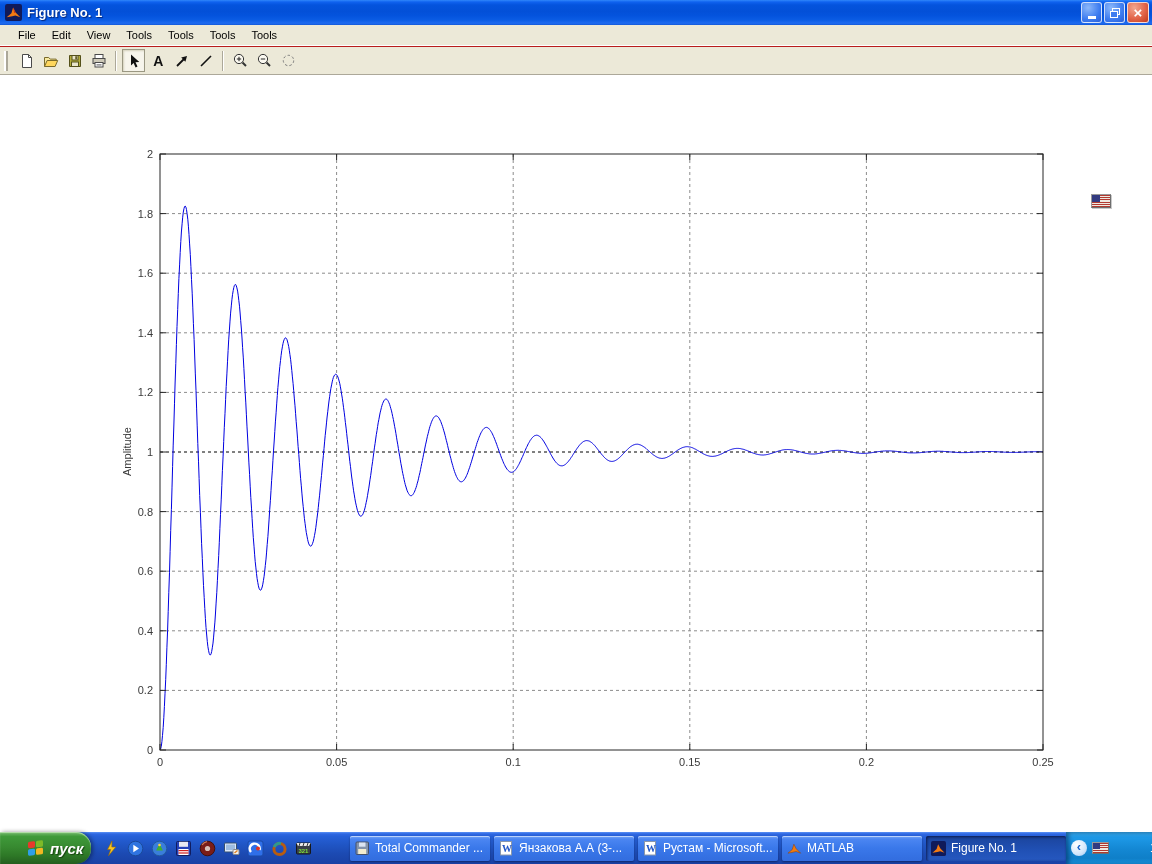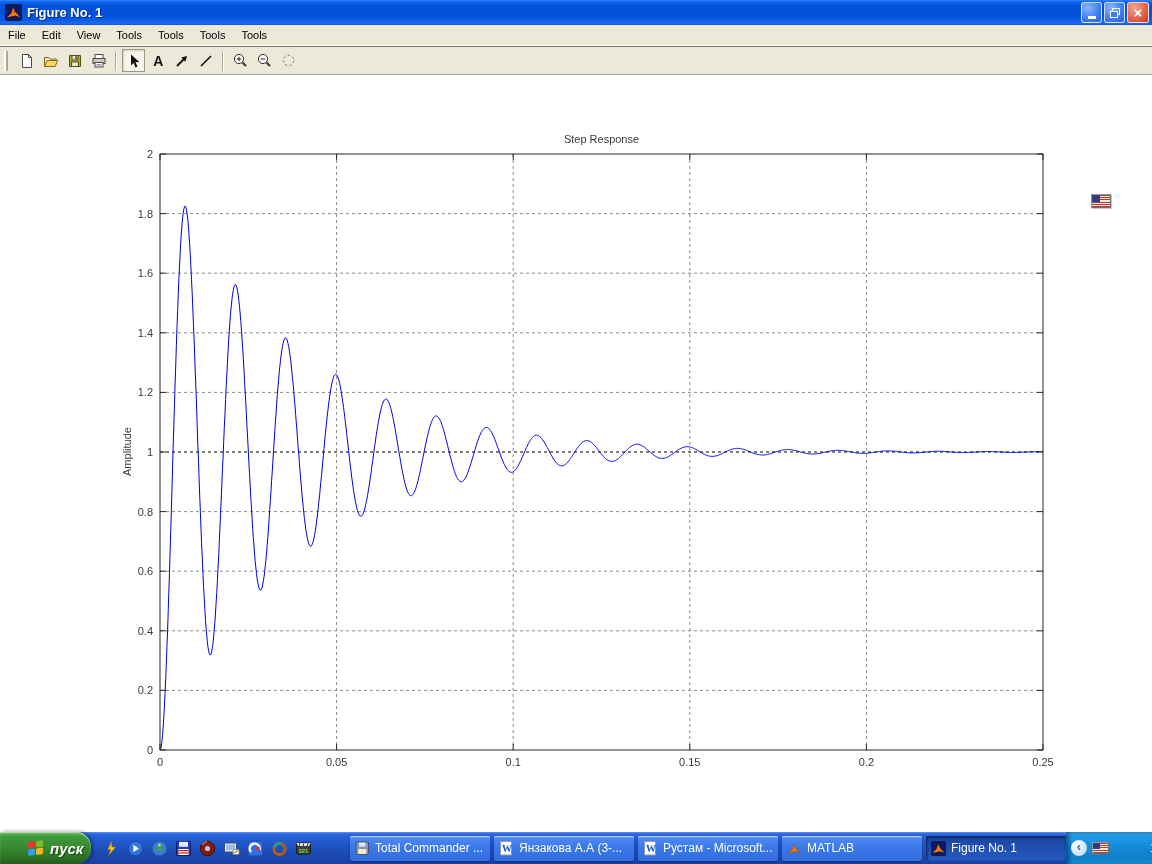--- a/index.html
+++ b/index.html
@@ -1,36 +1,36 @@
 <!DOCTYPE html>
 <html><head>
 <meta charset="utf-8">
 <style>
   * { margin:0; padding:0; box-sizing:border-box; }
   body { background:#444; font-family:"Liberation Sans",sans-serif; }
-  .screen { position:relative; width:1152px; height:864px; background:#737373; overflow:hidden;
+  .screen { position:relative; width:1152px; height:864px; background:#b91c1c; overflow:hidden;
             font-family:"Liberation Sans",sans-serif; }
 
   
   .titlebar { position:absolute; top:0; left:0; width:1152px; height:25px;
     background:linear-gradient(180deg,#3087fa 0%,#0f62ef 8%,#0453dd 20%,#0350d8 45%,#0453dd 62%,#0b5ce4 80%,#1e6bf0 93%,#1258d8 100%);
     display:flex; align-items:center; padding:0 3px 0 5px; }
   .app-icon { width:17px; height:17px; display:inline-flex; }
   .title-text { color:#fff; font-weight:bold; font-size:13px; margin-left:5px; flex:1;
     text-shadow:1px 1px 1px #00257a; }
   .win-buttons { display:flex; gap:2px; }
   .wbtn { width:21px; height:21px; border-radius:3px; border:1px solid rgba(255,255,255,.75);
     display:flex; align-items:center; justify-content:center; color:#fff;
     background:radial-gradient(circle at 32% 25%,#8cb8fa,#3d7cf0 60%,#2a5fd8); }
   .wbtn.close { width:22px; background:radial-gradient(circle at 32% 25%,#f3a68e,#e2654a 55%,#c03a1c); }
   .glyph-min { width:8px; height:3px; background:#fff; margin-top:9px; }
   .glyph-close { font-size:15px; font-weight:bold; line-height:1; }
 
   .menubar { position:absolute; top:25px; left:0; width:1152px; height:21px; background:#ECE9D8;
-    border-bottom:1px solid #fff; display:flex; align-items:center; font-size:11px; color:#000; padding-left:0; }
+    border-bottom:1px solid #fff; display:flex; align-items:center; font-size:11px; color:#000; padding-left:10px; }
   .menu-item { padding:3px 8px; }
 
   .toolbar { position:absolute; top:47px; left:0; width:1152px; height:28px; background:#ECE9D8;
     border-bottom:1px solid #aca899; display:flex; align-items:center; padding-left:4px; gap:1px; }
   .grip { width:4px; height:20px; border-left:2px solid #fff; box-shadow:-2px 0 0 #aca899 inset;
     border-right:1px solid #aca899; margin-right:6px; }
   .tool-btn { width:23px; height:23px; display:flex; align-items:center; justify-content:center; border:1px solid transparent; }
   .tool-btn.selected { border:1px solid #9a9782; background:#f7f5ec; box-shadow:inset 1px 1px 2px #d4d0bc; }
   .tsep { width:2px; height:20px; border-left:1px solid #aca899; border-right:1px solid #fff; margin:0 4px; }
 
@@ -253,21 +253,20 @@
         <line x1="160" x2="166" y1="198.2" y2="198.2" stroke="#262626"></line>
         <line x1="1043" x2="1037" y1="198.2" y2="198.2" stroke="#262626"></line>
         <text x="153" y="202.2" text-anchor="end" fill="#3a3a3a" font-size="11">1.6</text>
         <line x1="160" x2="166" y1="138.60000000000002" y2="138.60000000000002" stroke="#262626"></line>
         <line x1="1043" x2="1037" y1="138.60000000000002" y2="138.60000000000002" stroke="#262626"></line>
         <text x="153" y="142.60000000000002" text-anchor="end" fill="#3a3a3a" font-size="11">1.8</text>
         <line x1="160" x2="166" y1="79" y2="79" stroke="#262626"></line>
         <line x1="1043" x2="1037" y1="79" y2="79" stroke="#262626"></line>
         <text x="153" y="83" text-anchor="end" fill="#3a3a3a" font-size="11">2</text>
       </svg>
-    <div class="plot-title">Step Response</div>
     <div class="y-label">Amplitude</div>
     <div class="lang-flag usflag"></div>
   </div>
 
   <div class="taskbar">
     <div class="start">
       <span class="winflag">
         <svg width="19" height="19" viewBox="0 0 19 19">
             <g transform="skewY(-6)">
               <rect x="2" y="3" width="7" height="6.5" rx="1.5" fill="#e8392b"></rect>

